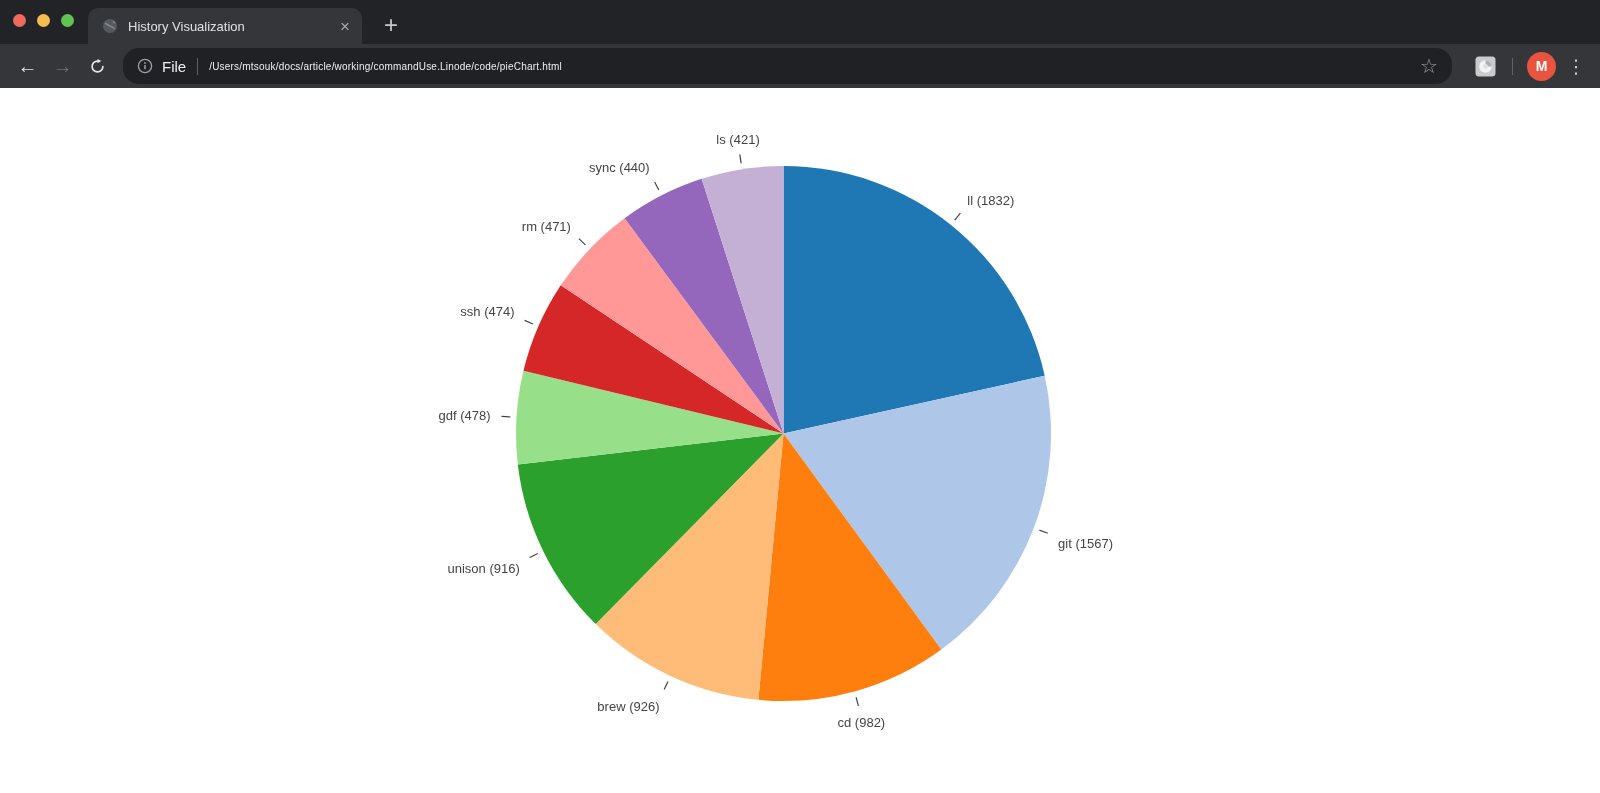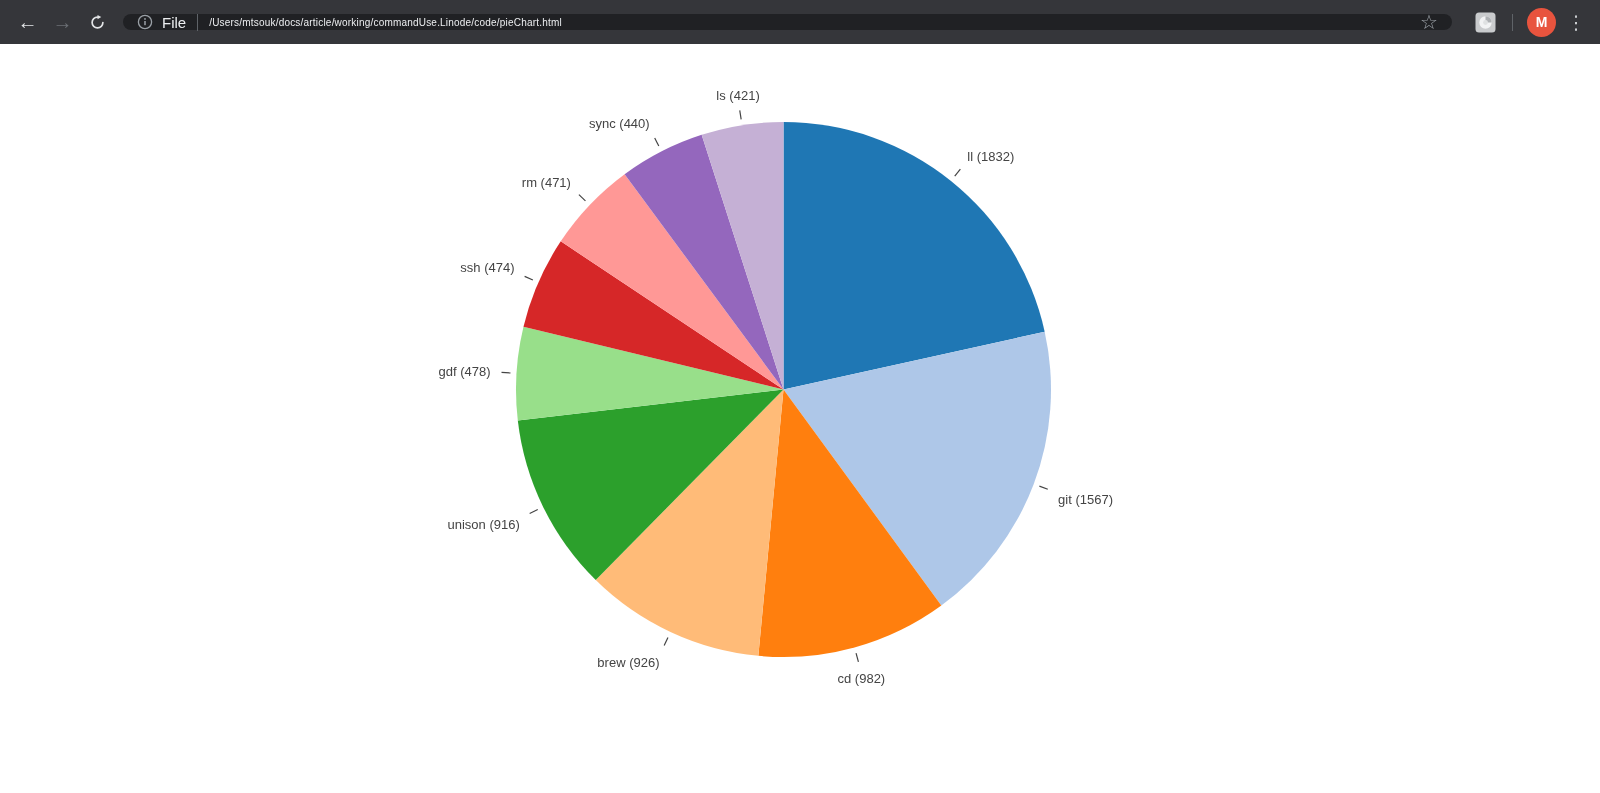--- a/index.html
+++ b/index.html
@@ -31,21 +31,21 @@
     padding:0 2px;cursor:default;font-family:inherit;}
   .newtab{position:absolute;left:376px;top:11px;width:30px;height:28px;background:none;border:none;
     color:#c6c9cc;font-size:24px;font-weight:300;line-height:24px;padding:0;font-family:inherit;}
 
   
   .toolbar{height:44px;background:var(--toolbar-bg);display:flex;align-items:center;
     padding:0 10px;flex:none;}
   .navbtn{width:35px;height:34px;background:none;border:none;display:flex;align-items:center;
     justify-content:center;color:#e4e6e8;font-size:20px;padding:0;font-family:inherit;}
   .navbtn.disabled{color:#6c7075;}
-  .omnibox{flex:1;min-width:0;height:16px;background:var(--omnibox-bg);border-radius:16px;
+  .omnibox{flex:1;min-width:0;height:36px;background:var(--omnibox-bg);border-radius:16px;
     display:flex;align-items:center;margin:0 14px 0 8px;padding:0 14px;}
   .scheme{color:#eceef0;font-size:15px;margin:0 11px 0 9px;}
   .url-divider{width:1px;height:17px;background:#5f6368;flex:none;}
   .url{color:#eceef0;font-size:10px;margin-left:11px;white-space:nowrap;overflow:hidden;
     flex:1;min-width:0;letter-spacing:.2px;}
   .star{background:none;border:none;color:#9aa0a6;font-size:20px;margin-left:12px;padding:0;
     line-height:1;font-family:inherit;}
   .extbtn{width:30px;height:30px;background:none;border:none;display:flex;align-items:center;
     justify-content:center;padding:0;margin:0 4px;}
   .vsep{width:1px;height:17px;background:#5f6368;margin:0 8px;}
@@ -58,20 +58,39 @@
   
   .page{flex:1;background:var(--page-bg);position:relative;overflow:hidden;}
   #pie{display:block;}
   .pie-label{font-family:"Liberation Sans",sans-serif;font-size:13px;fill:#444;}
 </style>
 </head>
 <body>
 
 <div class="window">
 
+  <div class="tabstrip">
+    <div class="traffic">
+      <button class="tl c0"></button>
+      <button class="tl c1"></button>
+      <button class="tl c2"></button>
+    </div>
+
+    <div class="tab">
+      <svg class="favicon" viewBox="0 0 16 16">
+        <circle cx="8" cy="8" r="7" fill="#565a5e"></circle>
+        <path d="M3.2 5.2 C 6.5 8.2, 9.5 7.8, 12.8 10.8" fill="none" stroke="#83878c" stroke-width="1.6"></path>
+        <path d="M11 3.4 a5.5 5.5 0 0 1 1.8 2" fill="none" stroke="#83878c" stroke-width="1.3"></path>
+      </svg>
+      <span class="tab-title">History Visualization</span>
+      <button class="tab-close">×</button>
+    </div>
+
+    <button class="newtab">+</button>
+  </div>
 
   <div class="toolbar">
     <button class="navbtn">←</button>
     <button class="navbtn disabled">→</button>
     <button class="navbtn">
       <svg width="17" height="17" viewBox="0 0 18 18">
         <path d="M9 3.3 a5.7 5.7 0 1 0 5.7 5.7" fill="none" stroke="#e4e6e8" stroke-width="1.8" stroke-linecap="round"></path>
         <path d="M9 1.1 L13 3.3 L9 5.5 Z" fill="#e4e6e8"></path>
       </svg>
     </button>

